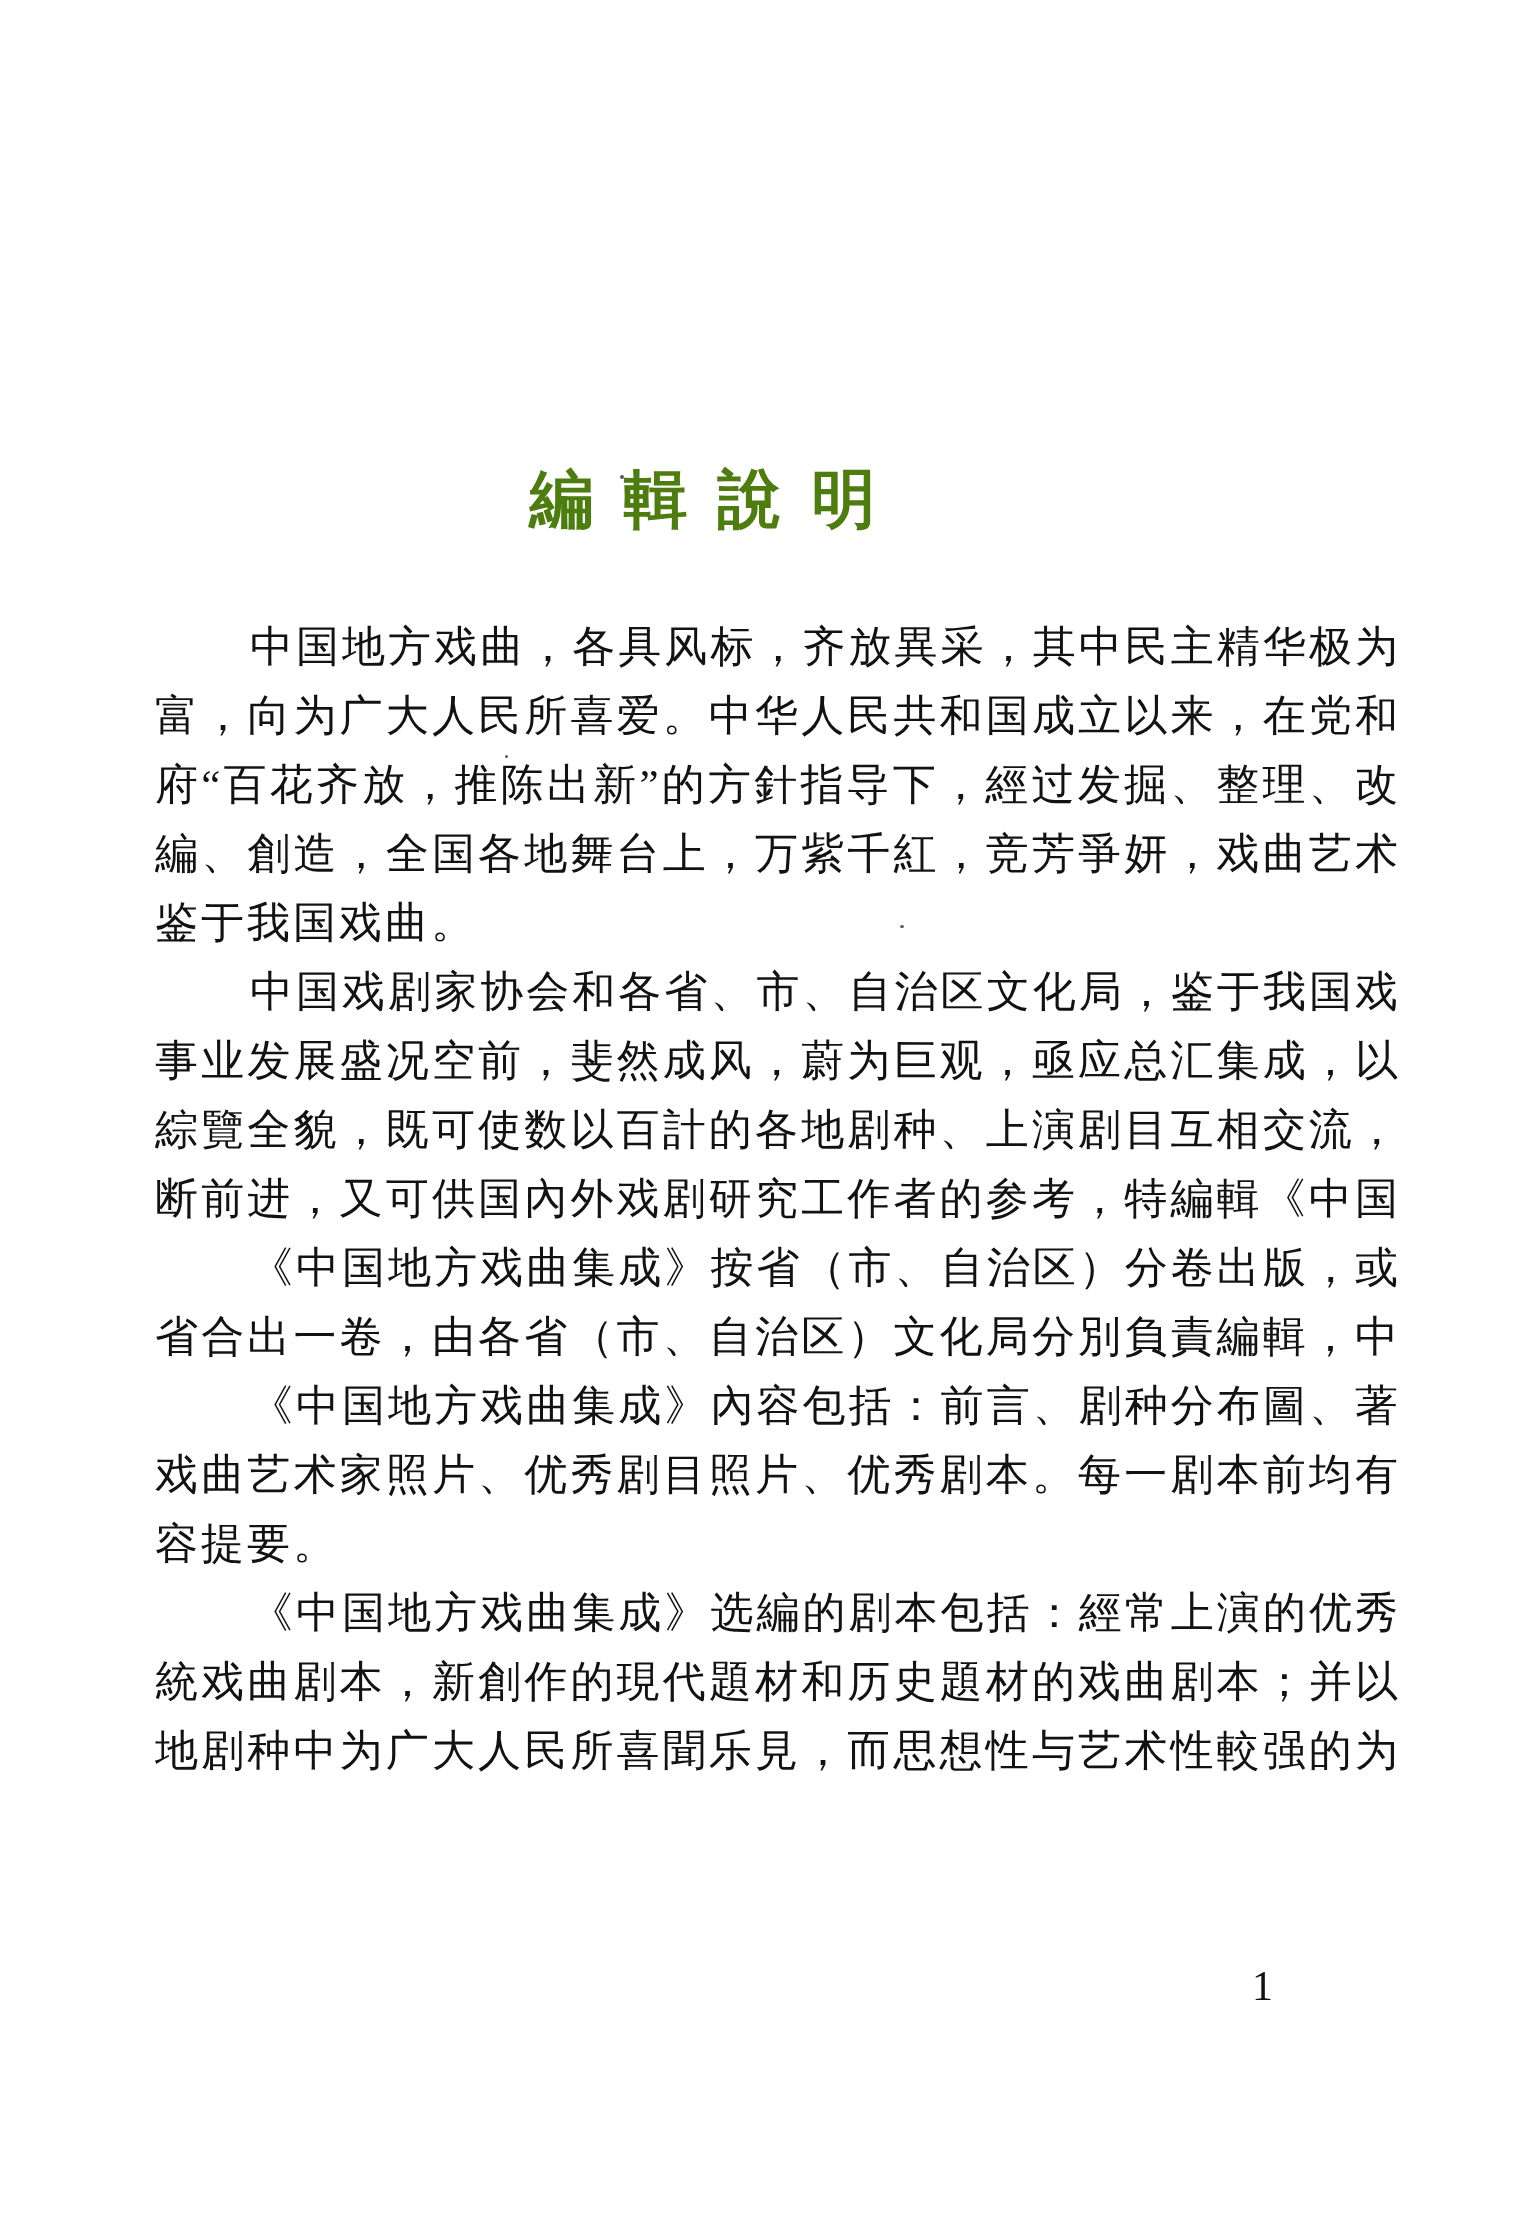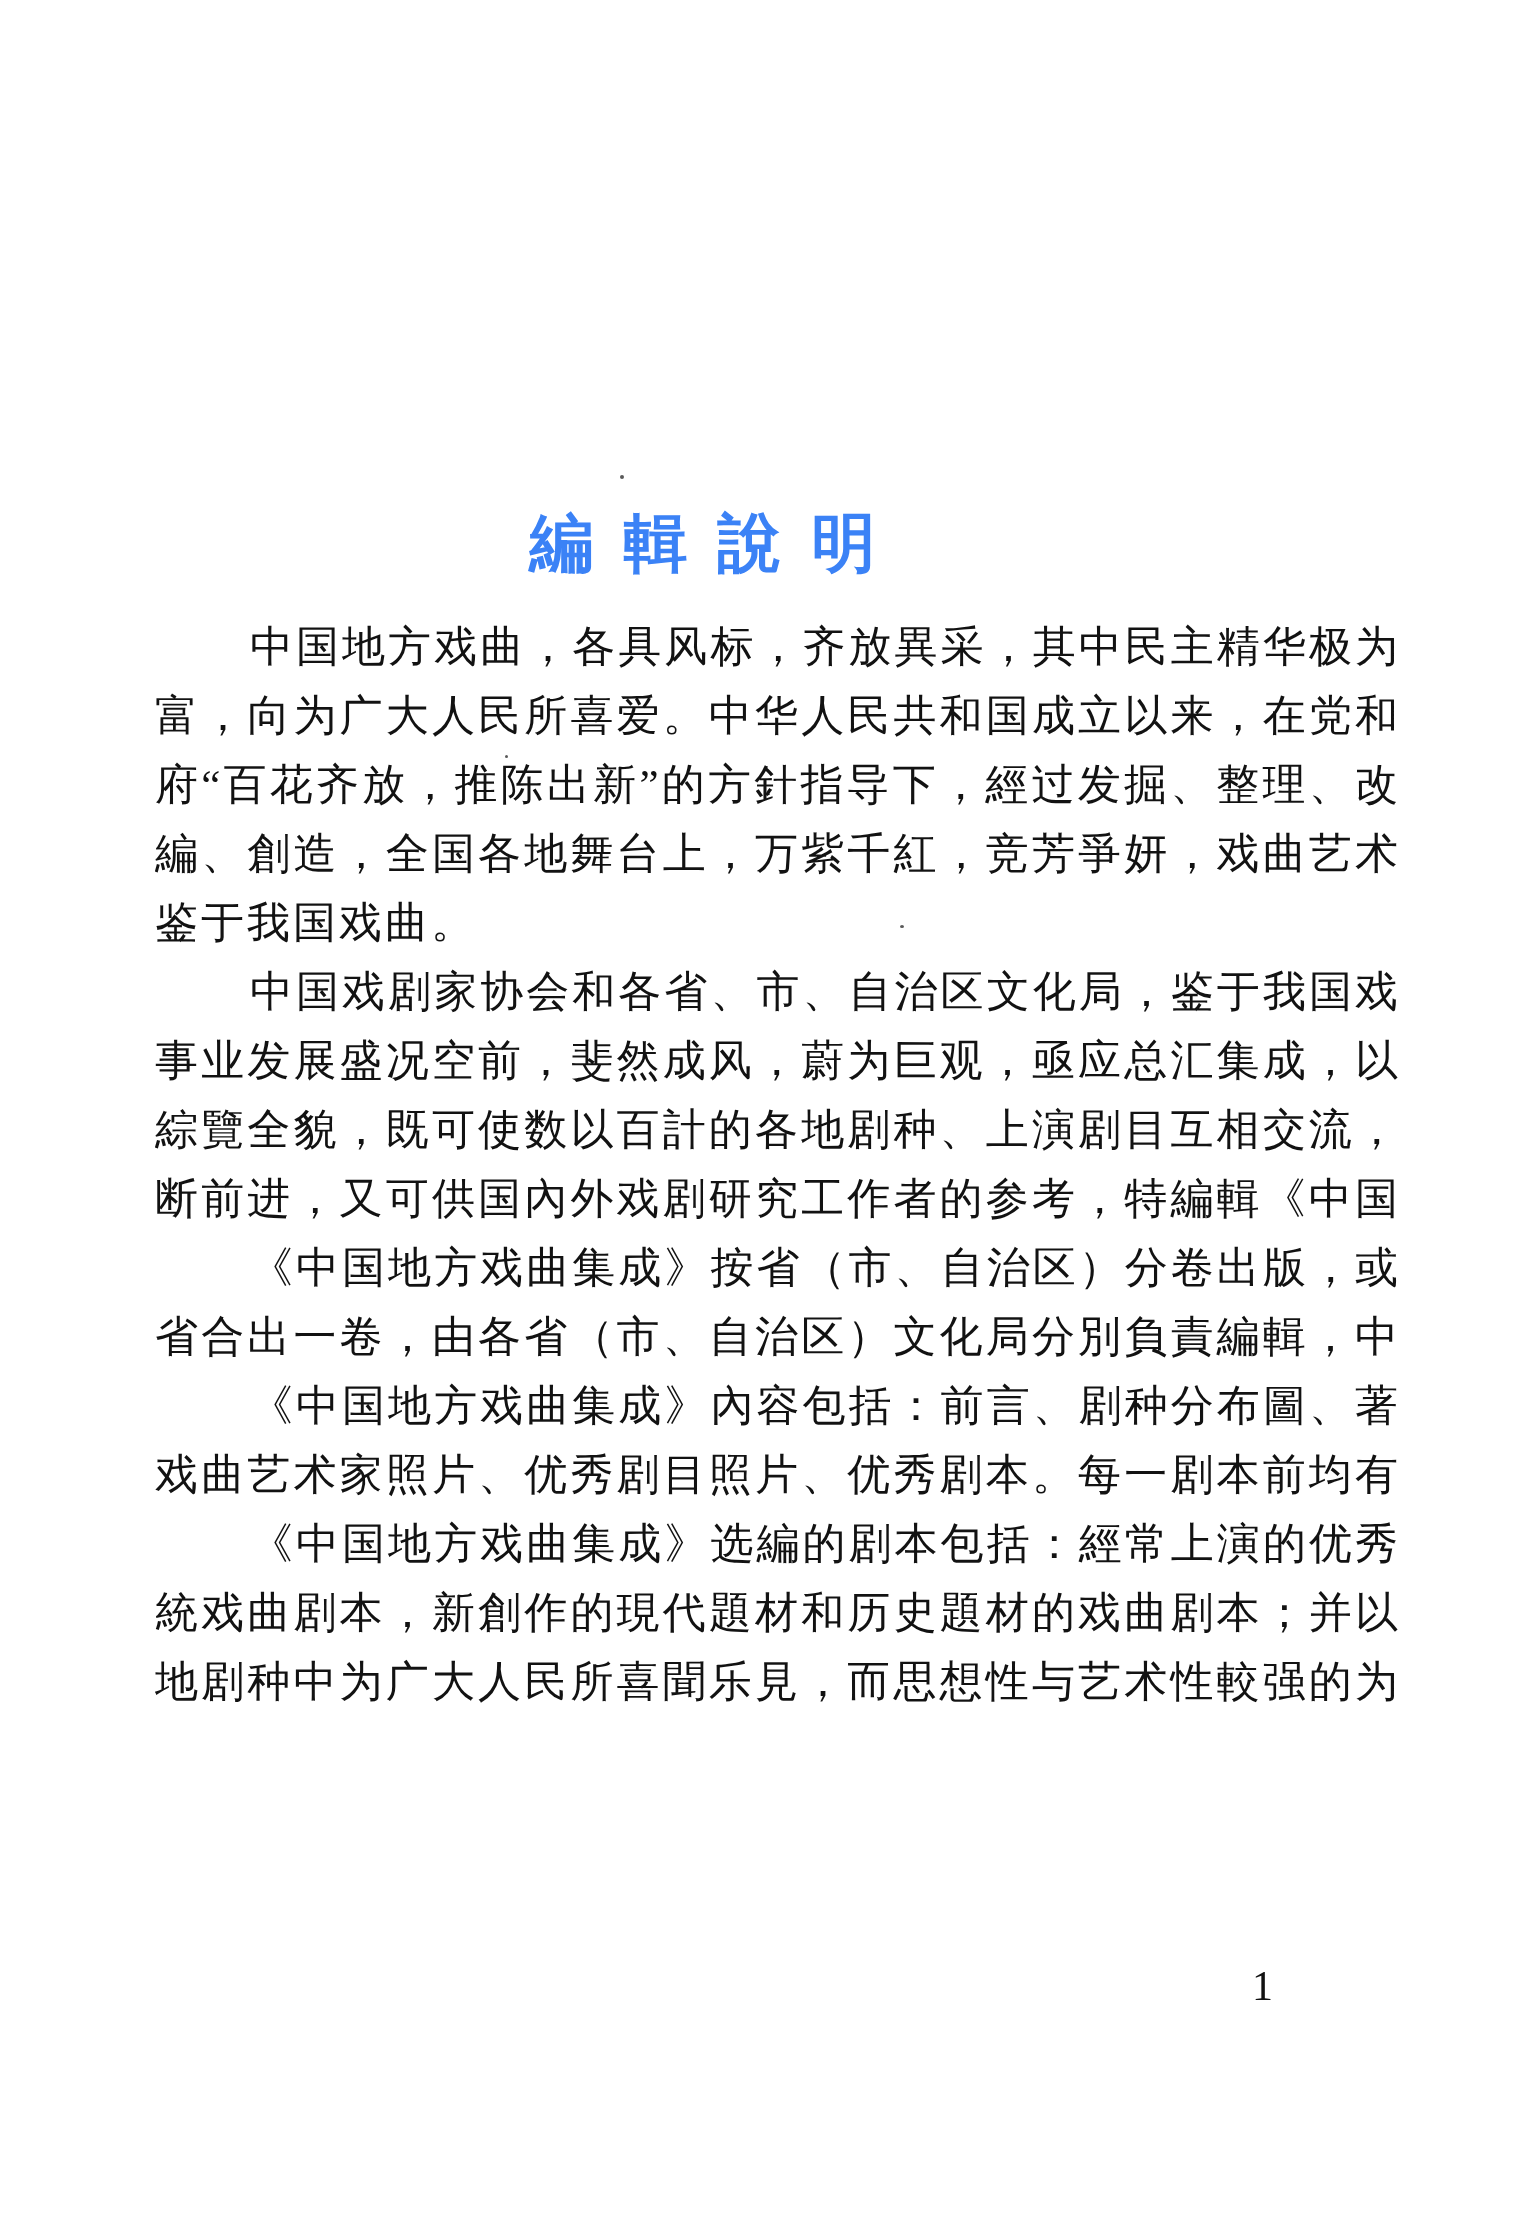--- a/index.html
+++ b/index.html
@@ -12,29 +12,29 @@
     width: 1529px;
     height: 2227px;
     margin: 0 auto;
     background: #ffffff;
     color: #101010;
     font-family: "Liberation Serif", "DejaVu Serif", serif;
     overflow: hidden;
   }
   .title {
     position: absolute;
-    top: 500px;
+    top: 456px;
     left: 95px;
     width: 1245px;
     text-align: center;
     font-size: 64px;
     font-weight: bold;
     letter-spacing: 30px;
     white-space: nowrap;
-    color: #3b82f6;
+    color: #4d7c0f;
   }
   .text-block {
     position: absolute;
     top: 612px;
     left: 155px;
     width: 1246px;
     font-size: 43px;
     line-height: 69px;
     letter-spacing: 3px;
     color: #121212;
@@ -85,19 +85,20 @@
       <div class="line fill">編、創造，全国各地舞台上，万紫千紅，竞芳爭妍，戏曲艺术跃</div>
       <div class="line">鉴于我国戏曲。</div>
       <div class="line indent fill">中国戏剧家协会和各省、市、自治区文化局，鉴于我国戏曲</div>
       <div class="line fill">事业发展盛况空前，斐然成风，蔚为巨观，亟应总汇集成，以資</div>
       <div class="line fill">綜覽全貌，既可使数以百計的各地剧种、上演剧目互相交流，不</div>
       <div class="line fill">断前进，又可供国內外戏剧研究工作者的参考，特編輯《中国地</div>
       <div class="line indent fill">《中国地方戏曲集成》按省（市、自治区）分卷出版，或几</div>
       <div class="line fill">省合出一卷，由各省（市、自治区）文化局分別負責編輯，中国</div>
       <div class="line indent fill">《中国地方戏曲集成》內容包括：前言、剧种分布圖、著名</div>
       <div class="line fill">戏曲艺术家照片、优秀剧目照片、优秀剧本。每一剧本前均有內</div>
+      <div class="line">容提要。</div>
       <div class="line indent fill">《中国地方戏曲集成》选編的剧本包括：經常上演的优秀传</div>
       <div class="line fill">統戏曲剧本，新創作的現代題材和历史題材的戏曲剧本；并以各</div>
       <div class="line fill">地剧种中为广大人民所喜聞乐見，而思想性与艺术性較强的为选</div>
     </div>
 
   <div class="page-number">1</div>
 </div>
 
 </body></html>

